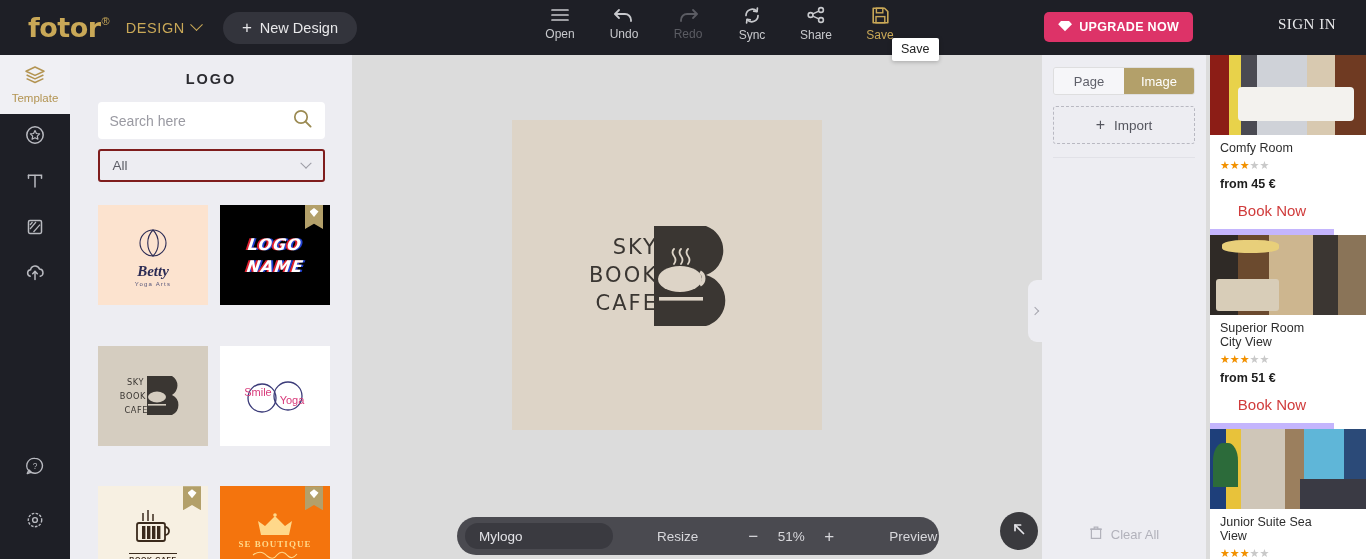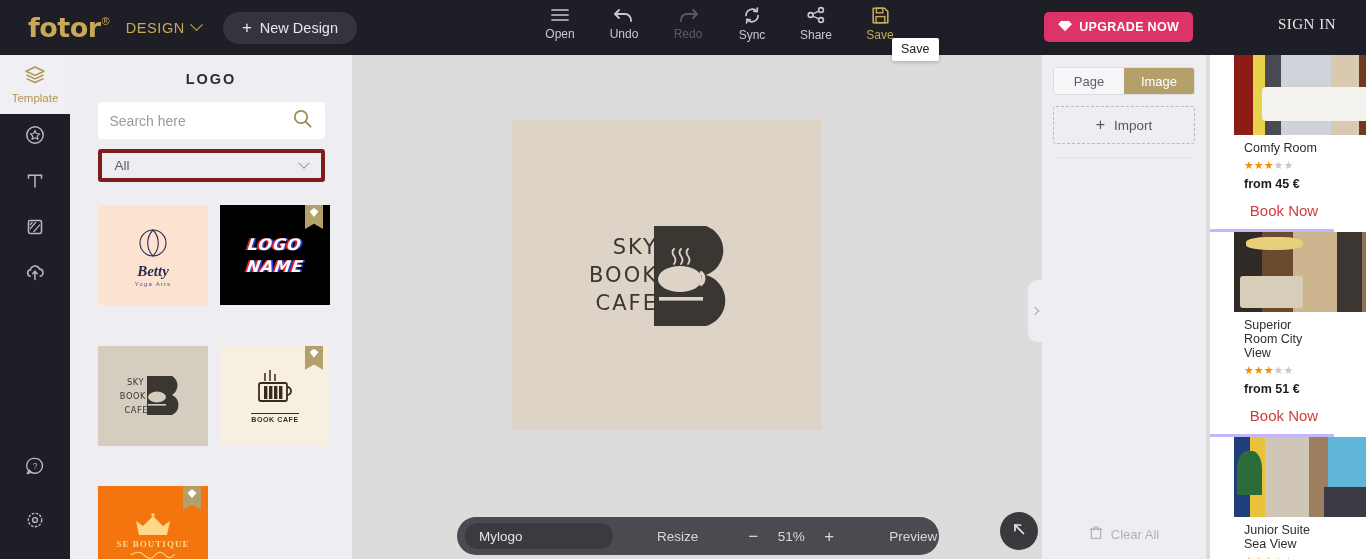--- a/index.html
+++ b/index.html
@@ -83,21 +83,21 @@
   .search-box {
     margin: 15px auto 0; width: 227px; height: 37px; background: #fff; border-radius: 4px;
     display: flex; align-items: center; padding: 0 12px; cursor: text;
   }
   .search-box input {
     flex: 1; border: none; outline: none; font-size: 14px; color: #45464c;
     font-family: "Liberation Sans", sans-serif; background: transparent;
   }
   .search-box input::placeholder { color: #9a9aa2; }
   .select-box {
-    margin: 10px auto 0; width: 227px; height: 33px; border: 4px solid #7f1d1d;
+    margin: 10px auto 0; width: 227px; height: 33px; border: 2px solid #7f1d1d;
     border-radius: 3px; display: flex; align-items: center; justify-content: space-between;
     padding: 0 13px; font-size: 13.5px; color: #5c5d66; cursor: pointer;
   }
   .sel-chev { width: 8px; height: 8px; border-right: 1.6px solid #9b9ba4; border-bottom: 1.6px solid #9b9ba4; transform: rotate(45deg) translate(-2px,-2px); }
 
   .tmpl-grid {
     position: absolute; left: 28px; top: 150px; width: 232px; height: 410px;
     display: grid; grid-template-columns: 110px 110px; gap: 12px;
   }
   .tmpl-clip { position: absolute; left: 0; top: 0; width: 282px; height: 504px; overflow: hidden; }
@@ -205,21 +205,21 @@
     position: absolute; left: 11px; bottom: 14px; width: 142px; height: 22px;
     display: flex; align-items: center; justify-content: center; gap: 8px;
     font-size: 13px; color: #b2b2bb; cursor: pointer;
   }
 
   
   .hotel {
     position: absolute; left: 1210px; top: 55px; width: 156px; height: 504px;
     overflow: hidden; z-index: 28; background: #fff;
   }
-  .hcard { width: 124px; background: #fff; border-bottom: 3px solid #c4b5fd; padding-left: 24px; }
+  .hcard { width: 124px; background: #fff; border-bottom: 6px solid #c4b5fd; }
   .hphoto { width: 156px; height: 80px; position: relative; overflow: hidden; }
   .hbody { padding: 6px 10px 10px; }
   .htitle { font-size: 12.5px; color: #2d2d2d; margin-bottom: 4px; }
   .hstars { font-size: 11px; letter-spacing: 0px; margin-bottom: 5px; }
   .hprice { font-size: 12.5px; font-weight: bold; color: #1d1d1d; }
   .hbook { text-align: center; margin-top: 11px; font-size: 15px; color: #d03b3b; cursor: pointer; }
 
   
   .rm1 { background: linear-gradient(90deg,#8c1d16 0 12%, #e8d24a 12% 20%, #4a4a52 20% 30%, #cfd2d8 30% 62%, #d8c9b0 62% 80%, #6f3a22 80% 100%); }
   .rm1::after { content:""; position:absolute; left:18%; top:40%; width:74%; height:42%; background:#f3f2ee; border-radius:4px; }
@@ -458,20 +458,28 @@
               <text x="30" y="15" text-anchor="end">SKY</text>
               <text x="32" y="29" text-anchor="end">BOOK</text>
               <text x="34" y="43" text-anchor="end">CAFE</text>
             </g>
             <path d="M33 6 H58 a11 11 0 0 1 0 19 H47 a11 11 0 0 1 0 0 H58 a11 11 0 0 1 0 20 H33z" fill="#3a3632"></path>
             <ellipse cx="43" cy="27" rx="9" ry="5.4" fill="#d5cdc0"></ellipse>
             <rect x="34" y="34" width="18" height="1.6" fill="#d5cdc0"></rect>
           </svg>
         </div>
 
+        <div class="tmpl t-smile">
+          <svg width="86" height="40" viewBox="0 0 86 40">
+            <circle cx="30" cy="22" r="14" fill="none" stroke="#3a3a78" stroke-width="1.3"></circle>
+            <circle cx="56" cy="20" r="14" fill="none" stroke="#3a3a78" stroke-width="1.3"></circle>
+            <text x="26" y="20" text-anchor="middle" font-family="Liberation Sans" font-size="11" fill="#d83a7a">Smile</text>
+            <text x="60" y="28" text-anchor="middle" font-family="Liberation Sans" font-size="11" fill="#d83a7a">Yoga</text>
+          </svg>
+        </div>
 
         <div class="tmpl t-bookcafe">
           <div class="badge">
               <span class="badge-dia"></span>
             </div>
           <svg width="52" height="42" viewBox="0 0 52 42">
             <g stroke="#3a2a1c" stroke-width="1.5" fill="none">
               <line x1="16" y1="12" x2="16" y2="4"></line>
                 <line x1="21" y1="12" x2="21" y2="1"></line>
                 <line x1="26" y1="12" x2="26" y2="5"></line>

